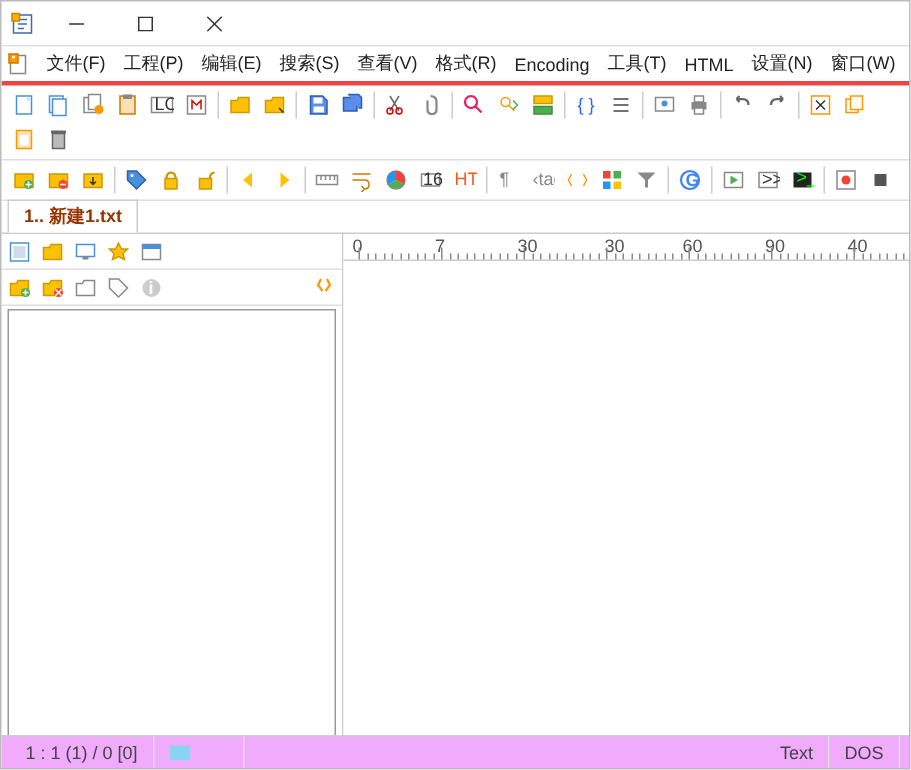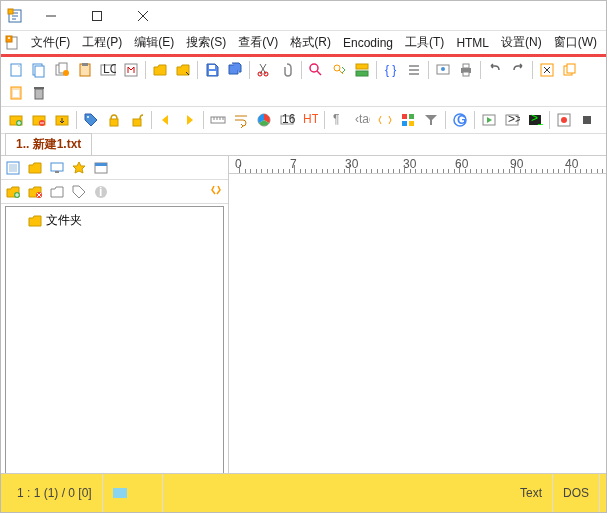--- a/index.html
+++ b/index.html
@@ -23,21 +23,21 @@
 .sidebar{width:228px;border-right:1px solid #ccc;display:flex;flex-direction:column;}
 .tree{flex:1;border:1px solid #999;margin:2px 4px 4px 4px;background:#fff;padding:4px;overflow:auto;}
 .tree-item{display:flex;align-items:center;gap:4px;padding:1px 0;}
 .tree-child{padding-left:18px;}
 .editor-area{flex:1;display:flex;flex-direction:column;}
 .ruler{height:18px;border-bottom:1px solid #ccc;position:relative;background:#fff;font-size:10px;color:#555;}
 .ruler span{position:absolute;top:1px;}
 .tick{position:absolute;bottom:0;width:1px;height:4px;background:#888;}
 .tick.long{height:8px;}
 .editor{flex:1;background:#fff;}
-.statusbar{height:39px;border-top:1px solid #ccc;display:flex;align-items:center;padding:0 6px;font-size:11px;color:#444;position:absolute;bottom:0;left:0;right:0;background:#fde047;}
+.statusbar{height:22px;border-top:1px solid #ccc;display:flex;align-items:center;padding:0 6px;font-size:11px;color:#444;position:absolute;bottom:0;left:0;right:0;background:#f0abfc;}
 .status-cell{padding:0 10px;border-right:1px solid #ddd;height:100%;display:flex;align-items:center;}
 .status-spacer{flex:1;}
 svg{display:block;}
 </style>
 </head>
 <body>
 
 <div class="titlebar">
   <span class="app-icon">
     <svg width="16" height="16">
@@ -466,26 +466,20 @@
             <text x="6" y="12" font-size="10" fill="#fff" font-weight="bold">i</text>
           </svg>
         </span>
       <span style="margin-left:auto">
           <svg width="16" height="16">
             <path d="M6 2 L4 6 L7 10 M10 2 L12 6 L9 10" stroke="#ff9800" fill="none" stroke-width="1.5"></path>
           </svg>
         </span>
     </div>
     <div class="tree">
-      <div class="tree-item tree-child">
-        <svg width="14" height="14">
-            <path d="M1 4 L5 4 L6 2 L13 2 L13 12 L1 12 Z" fill="#ffc107" stroke="#cc9900"></path>
-          </svg>
-        <span>文件夹</span>
-      </div>
     </div>
   </div>
   <div class="editor-area">
     <div class="ruler">
         <span style="left: 6px;">0</span>
         <div class="tick long" style="left: 10px;"></div>
         <div class="tick" style="left: 15.5px;"></div>
         <div class="tick" style="left: 21px;"></div>
         <div class="tick" style="left: 26.5px;"></div>
         <div class="tick" style="left: 32px;"></div>

